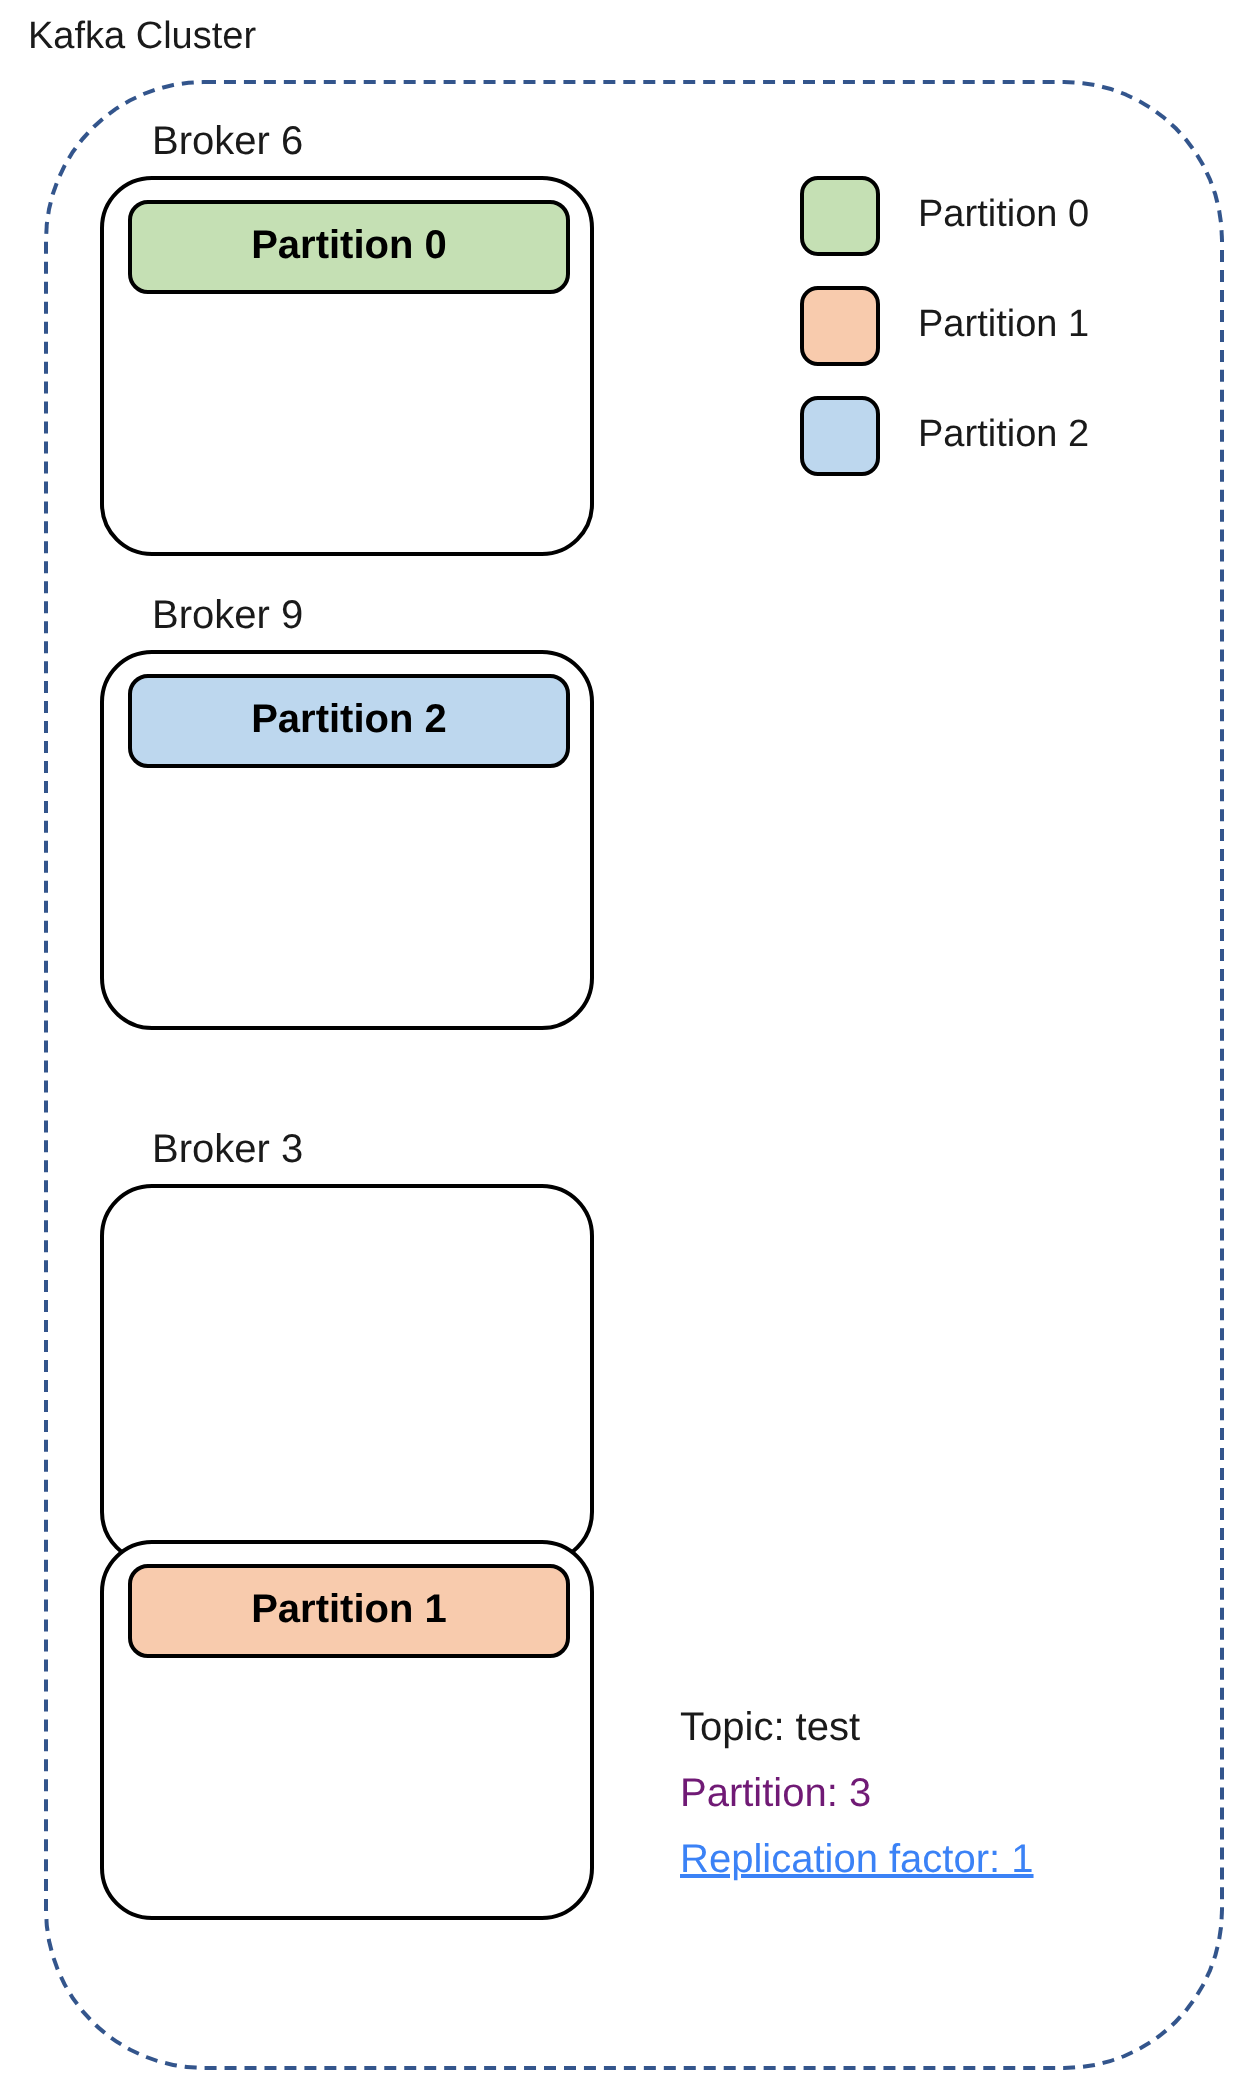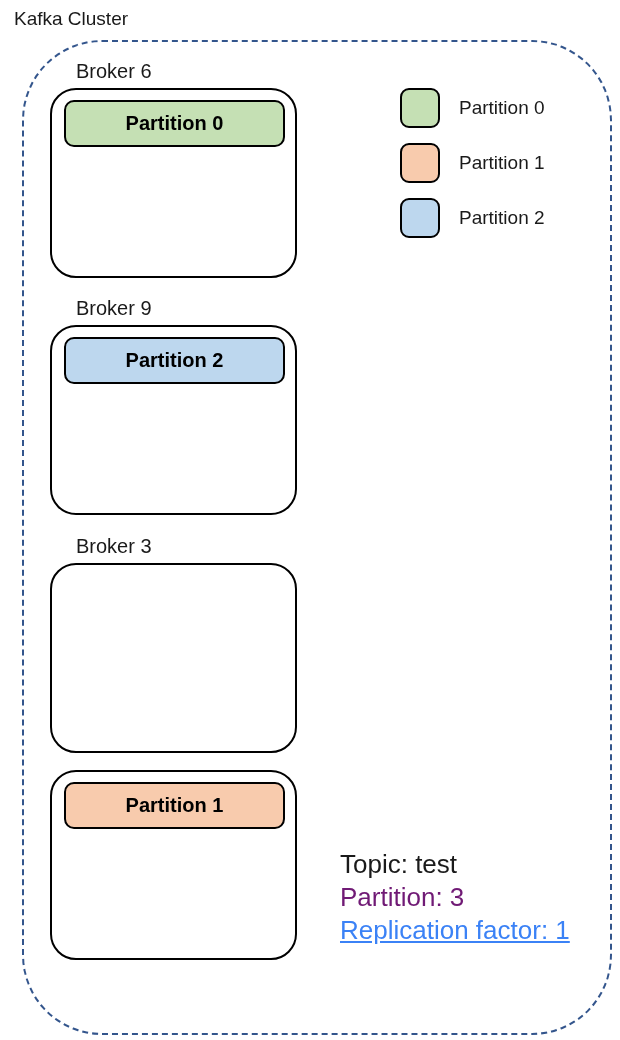--- a/index.html
+++ b/index.html
@@ -31,21 +31,21 @@
     border-radius: 80px;
     background: transparent;
   }
   .broker {
     position: absolute;
     left: 50px;
     width: 247px;
   }
   .broker-1 { top: 58px; }
   .broker-2 { top: 295px; }
-  .broker-3 { top: 533px; }
+  .broker-3 { top: 562px; }
   .broker-4 { top: 770px; }
   .broker-label {
     margin-left: 26px;
     font-size: 20px;
     line-height: 26px;
     margin-bottom: 4px;
     color: #1a1a1a;
   }
   .broker-box {
     width: 247px;
@@ -89,21 +89,21 @@
     font-size: 19px;
     color: #1a1a1a;
     white-space: nowrap;
   }
   .topic-info {
     position: absolute;
     left: 340px;
     top: 848px;
   }
   .topic-info-line {
-    font-size: 26px;
+    font-size: 20px;
     line-height: 33px;
     white-space: nowrap;
   }
 </style>
 </head>
 <body>
 
 <div class="page">
 
   <div class="cluster-title">Kafka Cluster</div>

